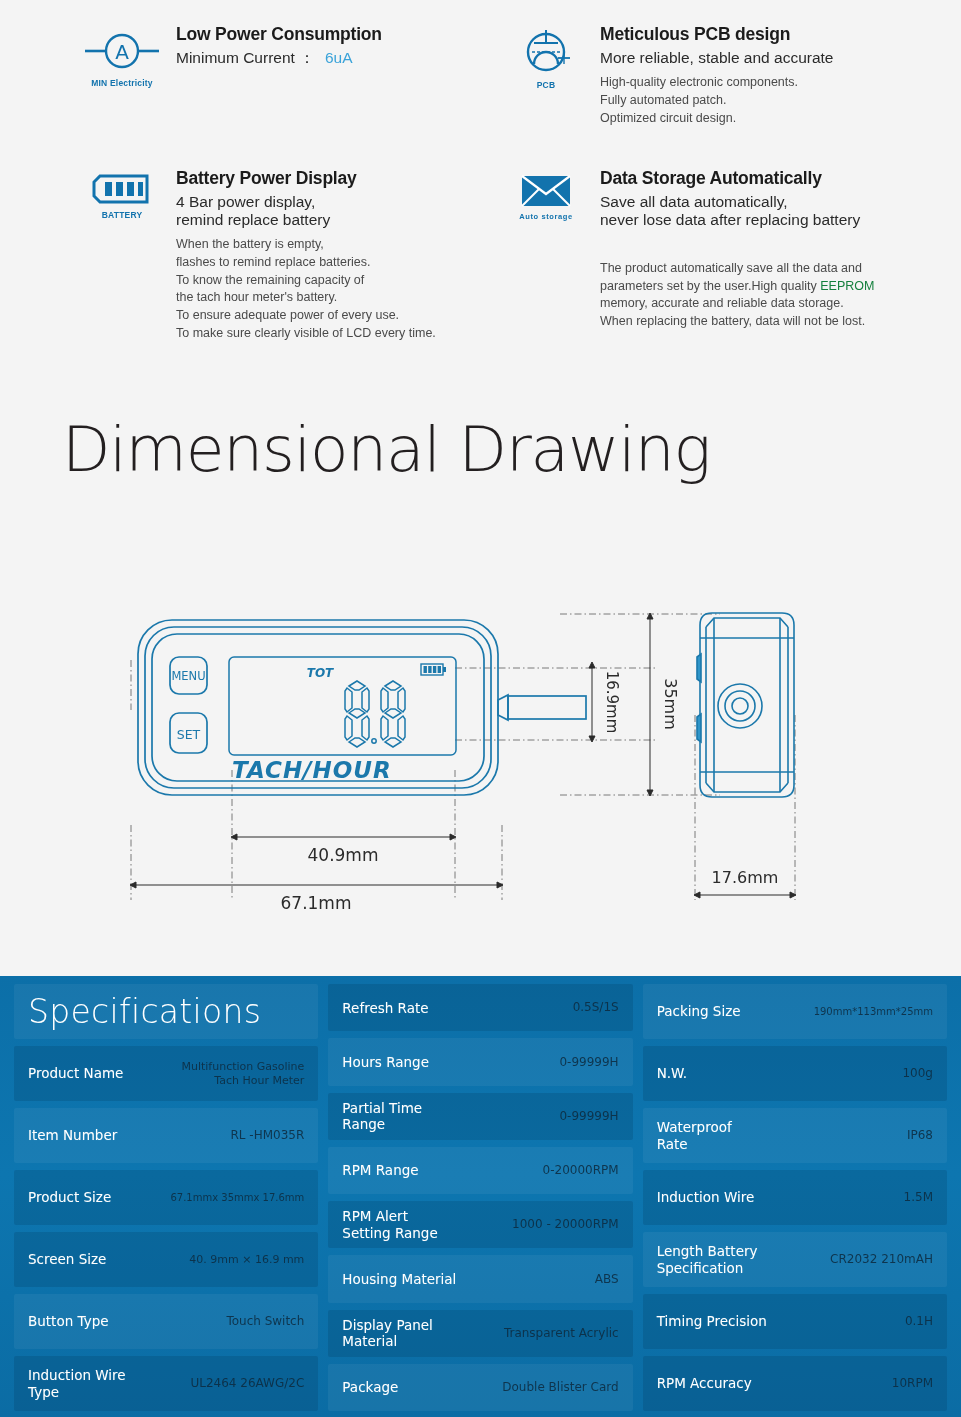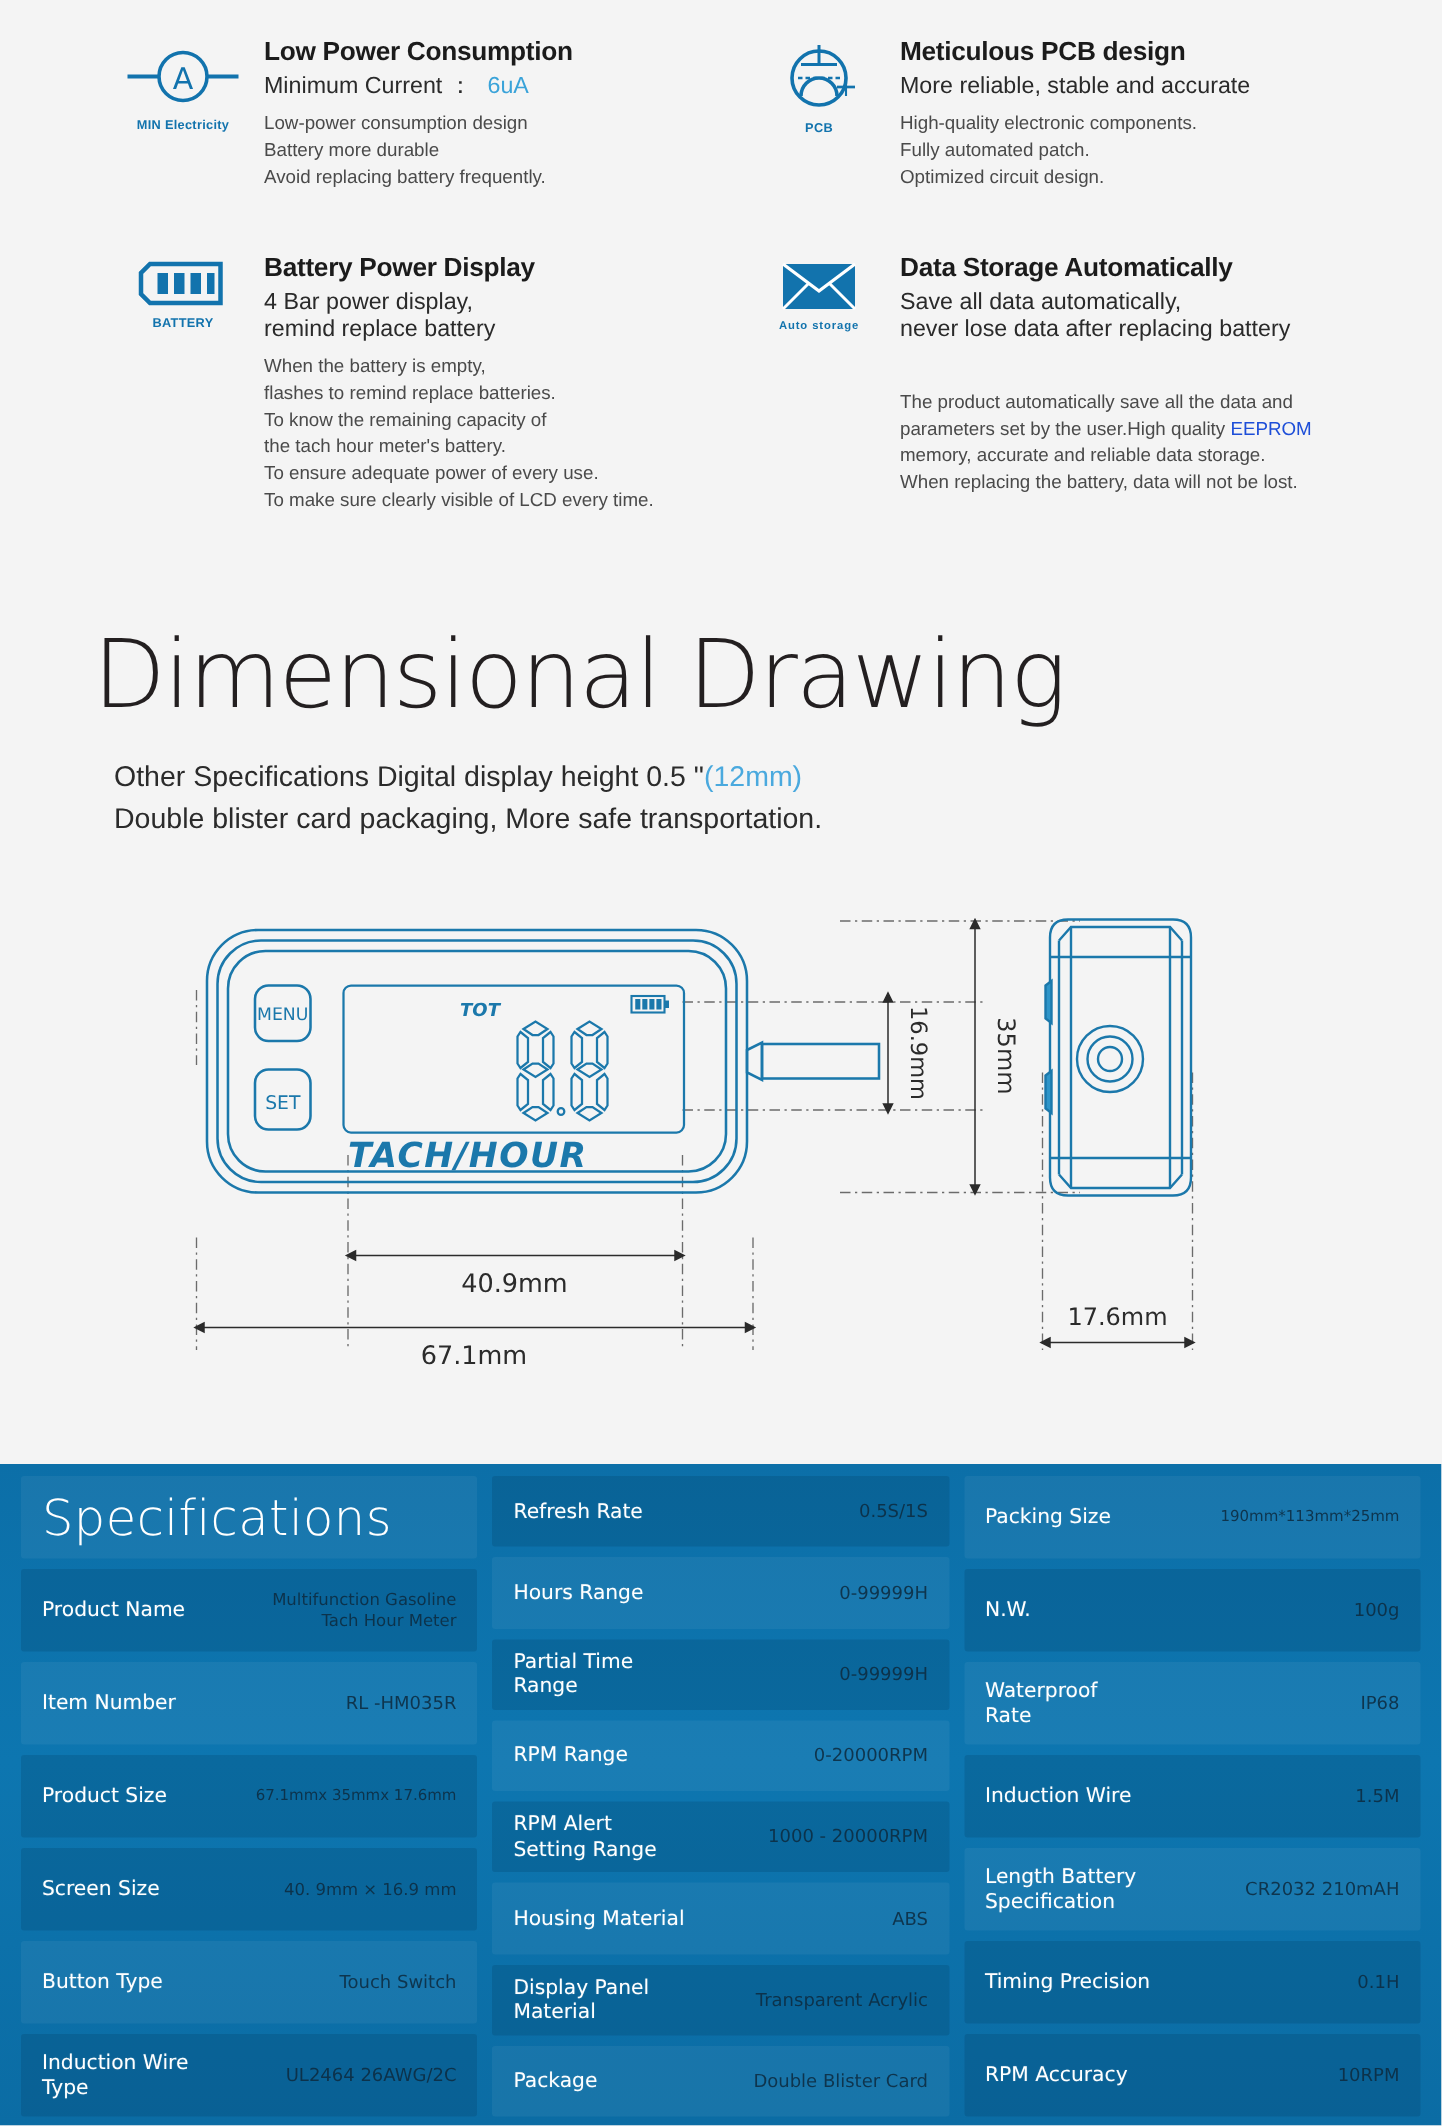--- a/index.html
+++ b/index.html
@@ -18,21 +18,21 @@
              align-items:center;padding-top:14px;}
   .icon-cap{font-size:8.5px;font-weight:bold;color:#1273ad;margin-top:4px;
             letter-spacing:.2px;white-space:nowrap;}
   .icon-cap.thin{font-weight:bold;letter-spacing:.6px;font-size:7.5px;}
   .feat-body{padding-top:10px;}
   .feat-h1{font-size:17.5px;font-weight:bold;color:#1b1b1b;line-height:1.25;
            letter-spacing:-.2px;margin:0 0 3px 0;}
   .feat-h2{font-size:15.5px;color:#2a2a2a;line-height:1.17;margin:0 0 7px 0;}
   .feat-h2 .accent{color:#3aa3d9;}
   .feat-p{font-size:12.5px;color:#4a4a4a;line-height:1.42;margin:0;}
-  .feat-p .accent{color:#1d4ed8;}
+  .feat-p .accent{color:#15803d;}
 
   
   .svgicon{display:block;}
 
   
   .dimsec{position:absolute;left:0;top:345px;width:961px;height:615px;}
   .dim-title{position:absolute;left:62px;top:73px;font-size:63px;color:#231f20;
              font-weight:300;letter-spacing:-1.2px;line-height:1;
              font-family:"DejaVu Sans", sans-serif;}
   .dim-sub{position:absolute;left:76px;top:160px;font-size:19px;color:#2b2b2b;
@@ -85,23 +85,20 @@
           <text x="39" y="31" text-anchor="middle" font-size="20" font-family="DejaVu Sans, sans-serif" fill="#1273ad">A</text>
         </svg>
         <div class="icon-cap">MIN Electricity</div>
       </div>
       <div class="feat-body">
         <div class="feat-h1">Low Power Consumption</div>
         <div class="feat-h2">
           <span>Minimum Current ：</span>
           <span class="accent" style="margin-left:6px;">6uA</span>
         </div>
-        <div class="feat-p" style="white-space:pre-line;">Low-power consumption design
-Battery more durable
-Avoid replacing battery frequently.</div>
       </div>
     </div>
 
     <div class="feat" style="left:492px;top:14px;width:440px;">
       <div class="feat-icon">
         <svg class="svgicon" width="56" height="48" viewBox="0 0 56 48">
           <circle cx="28" cy="24" r="18" fill="none" stroke="#1273ad" stroke-width="2.4"></circle>
           <line x1="28" y1="2" x2="28" y2="14" stroke="#1273ad" stroke-width="2"></line>
           <line x1="16" y1="15" x2="40" y2="15" stroke="#1273ad" stroke-width="2"></line>
           <line x1="14" y1="24" x2="44" y2="24" stroke="#1273ad" stroke-width="1.6" stroke-dasharray="3 2"></line>
@@ -163,24 +160,20 @@
 parameters set by the user.High quality </span><span class="accent">EEPROM</span><span style="white-space:pre-line;">
 memory, accurate and reliable data storage.
 When replacing the battery, data will not be lost.</span>
         </div>
       </div>
     </div>
   </div>
 
   <div class="dimsec">
     <div class="dim-title">Dimensional Drawing</div>
-    <div class="dim-sub">
-      <span>Other Specifications Digital display height 0.5 "</span><span class="accent">(12mm)</span><br>
-      <span>Double blister card packaging, More safe transportation.</span>
-    </div>
 
     <div class="drawing">
       <svg width="961" height="330" viewBox="0 0 961 330">
 
         <g stroke="#6b6b6b" stroke-width="0.9" fill="none" stroke-dasharray="7 3 1.5 3">
           <line x1="131" y1="225" x2="131" y2="300"></line>
           <line x1="232" y1="170" x2="232" y2="300"></line>
           <line x1="455" y1="170" x2="455" y2="300"></line>
           <line x1="502" y1="225" x2="502" y2="300"></line>
           <line x1="131" y1="60" x2="131" y2="110"></line>

